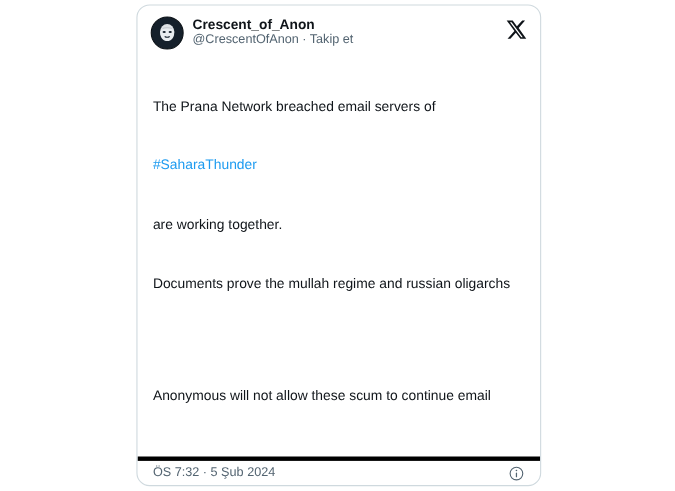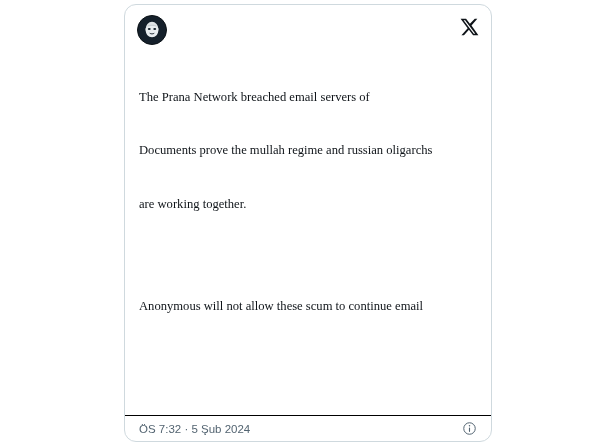--- a/index.html
+++ b/index.html
@@ -67,30 +67,30 @@
     color: #0f1419;
   }
   .tweet-body {
     padding: 4px 14px 0 14px;
     font-size: 12.6px;
     line-height: 1.42;
     color: #0f1419;
     white-space: pre-wrap;
   }
   .tweet-body .blue { color: #1d9bf0; }
-  .para { margin: 0; font-family: Liberation Serif, serif; }
+  .para { margin: 0; }
   .gap { height: 13px; }
   .tweet-footer {
     position: absolute;
     left: 0; right: 0; bottom: 0;
     height: 26px;
     display: flex;
     align-items: center;
     padding: 0 14px;
-    border-top: 1px solid #000000;
+    border-top: 4px solid #000000;
   }
   .timestamp {
     font-size: 11.5px;
     color: #536471;
   }
   .info-icon {
     margin-left: auto;
     width: 15px; height: 15px;
     color: #536471;
   }
@@ -106,31 +106,38 @@
       <div class="avatar">
         <svg width="22" height="22" viewBox="0 0 24 24" aria-hidden="true">
           <ellipse cx="12" cy="11" rx="7" ry="8" fill="#dfe3e6"></ellipse>
           <path d="M5 11c0 6 3 9 7 9s7-3 7-9c0-2-3-3.5-7-3.5S5 9 5 11z" fill="#e9edf0"></path>
           <ellipse cx="9" cy="11" rx="1.6" ry="1.1" fill="#15202b"></ellipse>
           <ellipse cx="15" cy="11" rx="1.6" ry="1.1" fill="#15202b"></ellipse>
           <path d="M9.5 15.5c1.6 1 3.4 1 5 0" stroke="#15202b" stroke-width="1" fill="none"></path>
           <path d="M7.5 7.5c1.5-1 7.5-1 9 0" stroke="#b9c0c6" stroke-width=".8" fill="none"></path>
         </svg>
       </div>
+      <div class="name-block">
+        <span class="display-name">Crescent_of_Anon</span>
+        <span class="handle-row">
+          <span>@CrescentOfAnon</span><span class="dot">·</span><span class="follow-link">Takip et</span>
+        </span>
+      </div>
       <div class="x-logo">
         <svg viewBox="0 0 24 24" width="20" height="20" aria-hidden="true">
           <path fill="currentColor" d="M18.9 2H22l-7 8.1L23.3 22h-6.4l-5-6.6L6 22H2.9l7.5-8.6L1.9 2h6.6l4.6 6.1L18.9 2zm-1.1 18.1h1.7L7.3 3.8H5.5l12.3 16.3z"></path>
         </svg>
       </div>
     </div>
 
     <div class="tweet-body">
       <p class="para"><span>The Prana Network breached email servers of </span></p>
+      <p class="para"><span class="blue">#SaharaThunder</span></p>
+      <p class="para">are working together.</p>
       <p class="para">Documents prove the mullah regime and russian oligarchs</p>
-      <p class="para">are working together.</p>
       <div class="gap"></div>
       <p class="para">Anonymous will not allow these scum to continue email</p>
       
     </div>
 
     <div class="tweet-footer">
       <span class="timestamp">ÖS 7:32 · 5 Şub 2024</span>
       <span class="info-icon">
         <svg viewBox="0 0 24 24" width="15" height="15" aria-hidden="true">
           <circle cx="12" cy="12" r="9.2" fill="none" stroke="currentColor" stroke-width="1.6"></circle>

